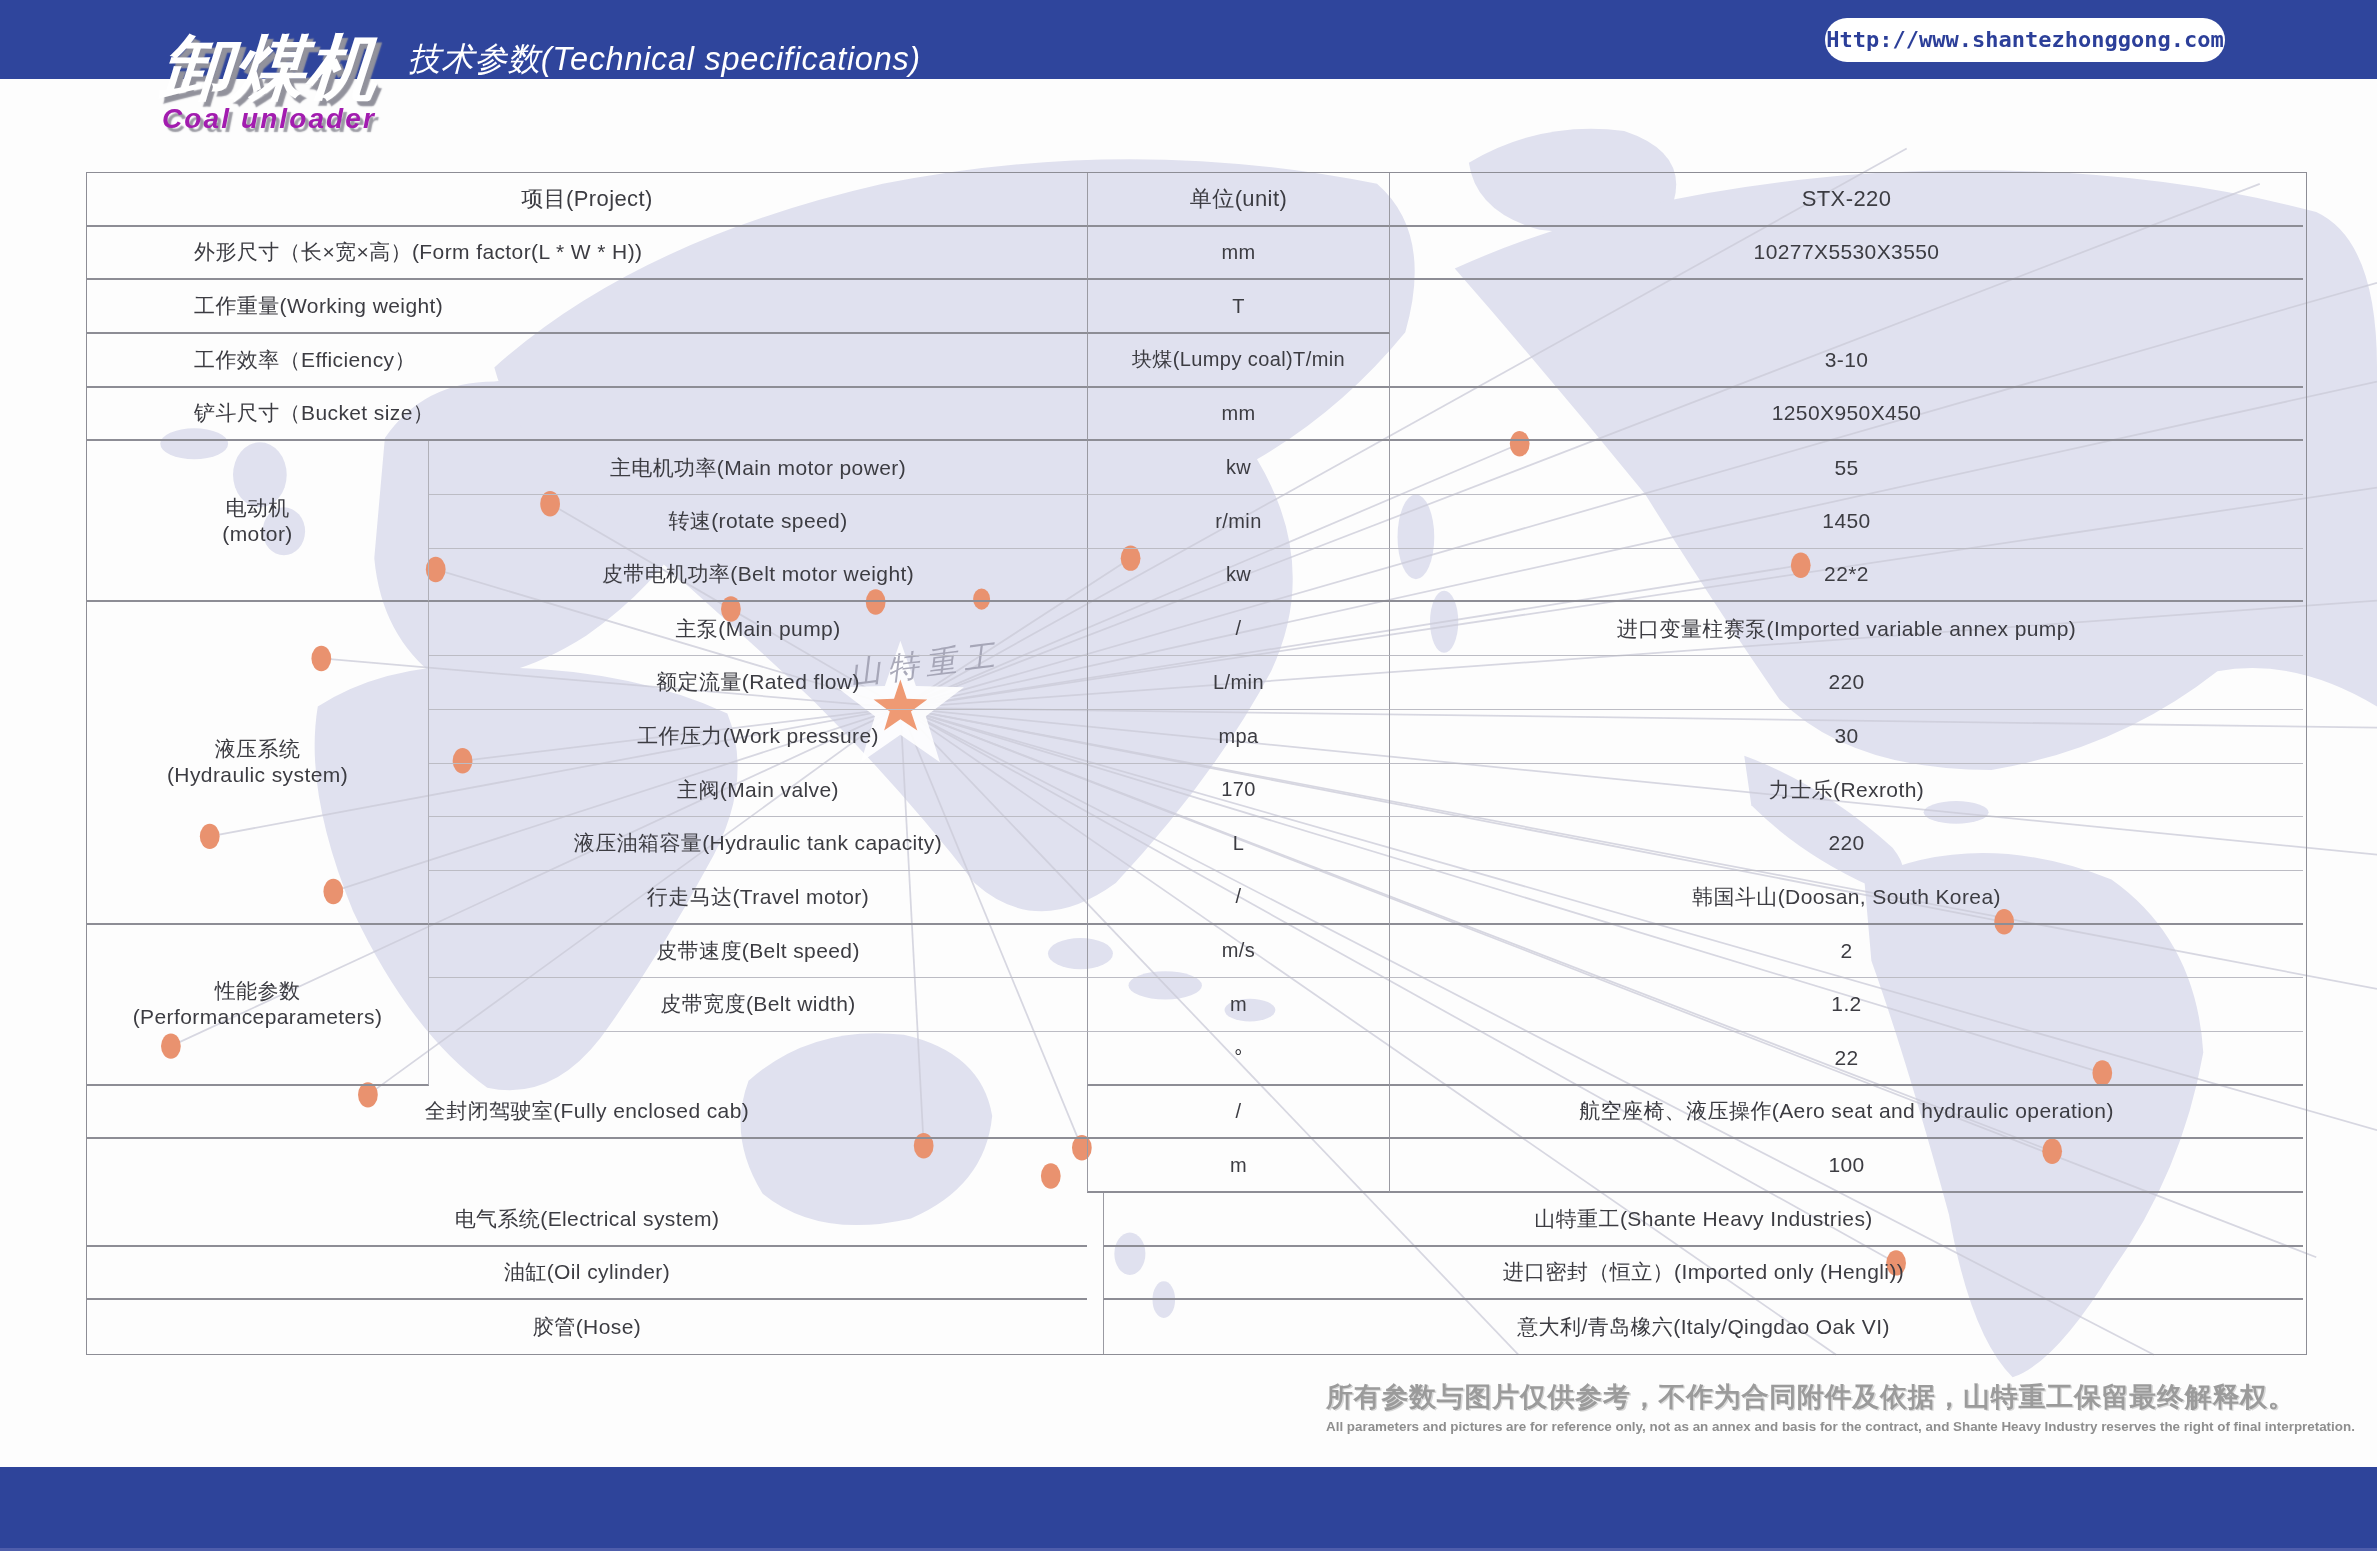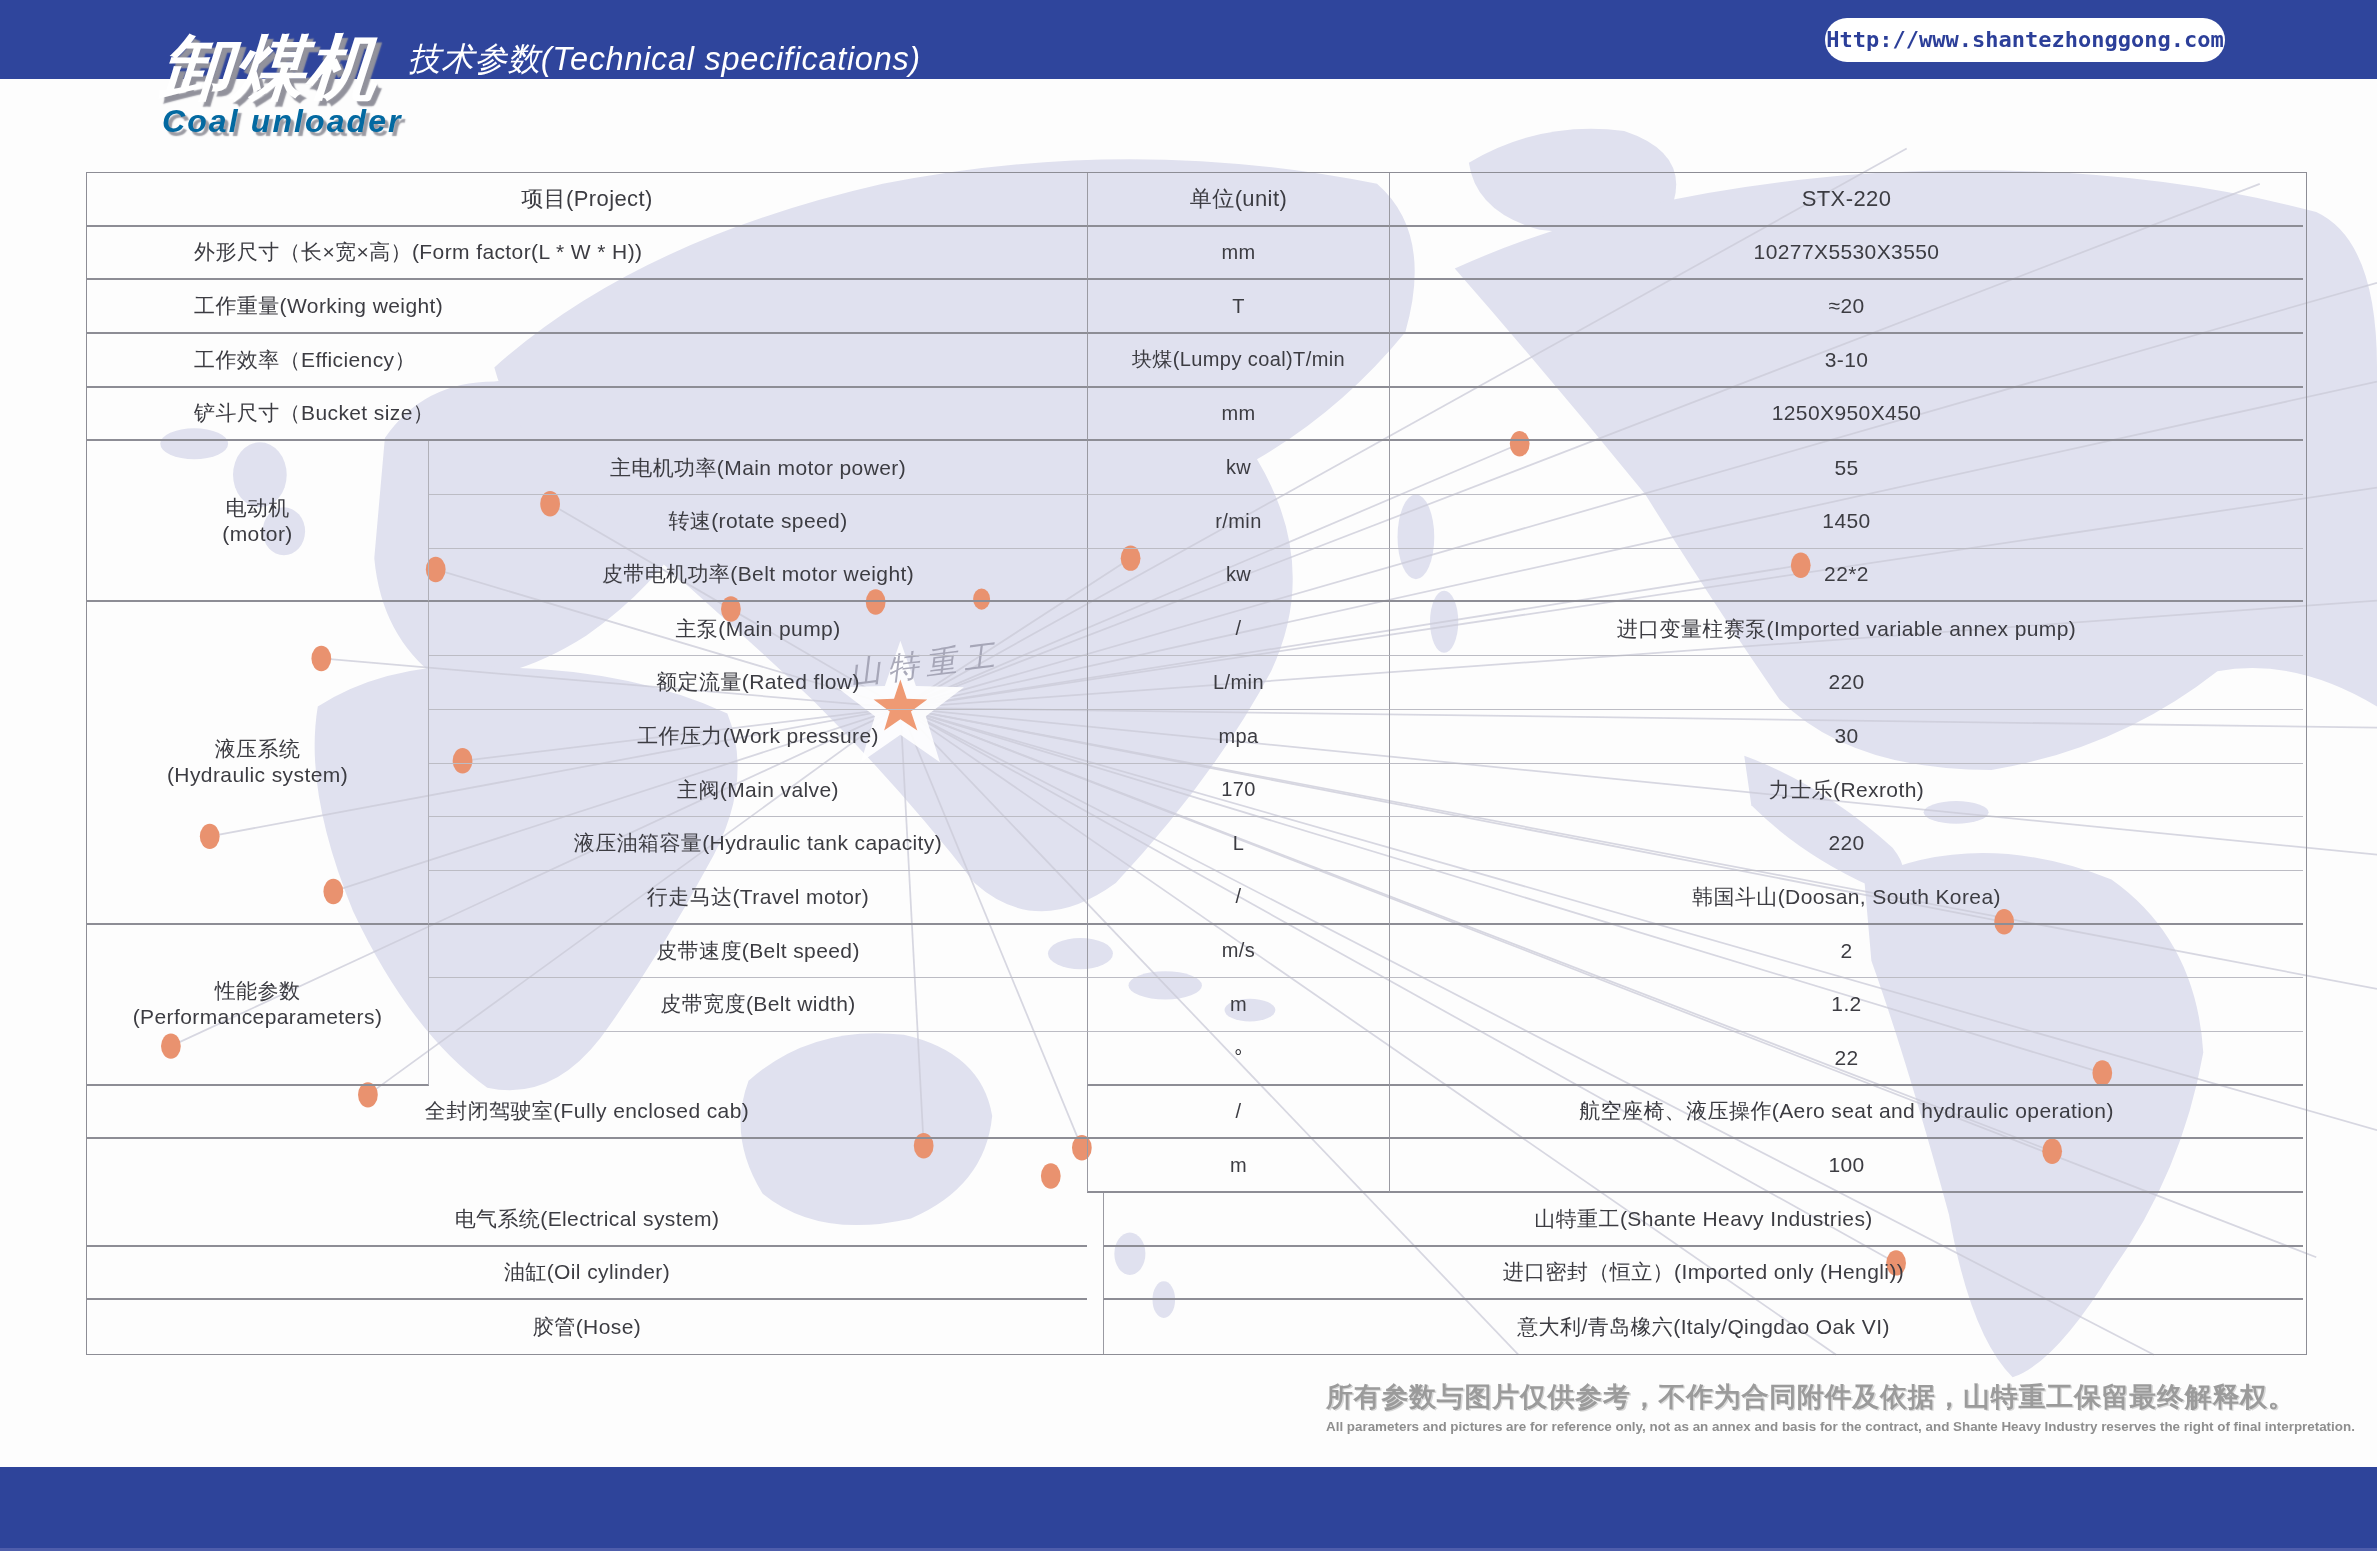--- a/index.html
+++ b/index.html
@@ -13,21 +13,21 @@
   .topbar{position:absolute;left:0;top:0;width:2377px;height:79px;background:#2f459c;z-index:3;}
   .logo-cn{
     position:absolute;left:161px;top:21px;z-index:4;
     font-size:71px;font-weight:900;font-style:italic;color:#ffffff;
     letter-spacing:1.4px;transform:skewX(-4deg);
     text-shadow:5px 5px 1.4px #92929c;
     white-space:nowrap;
   }
   .logo-en{
     position:absolute;left:162px;top:103px;z-index:4;
-    font-size:32px;font-weight:700;font-style:italic;color:#0369a1;
+    font-size:28px;font-weight:700;font-style:italic;color:#a21caf;
     letter-spacing:2.1px;
     text-shadow:3.5px 3.5px 1.4px #9a9aa2;
     white-space:nowrap;
   }
   .page-title{
     position:absolute;left:408px;top:38px;z-index:4;
     font-size:32.5px;font-weight:400;font-style:italic;color:#ffffff;
     letter-spacing:0.7px;white-space:nowrap;
   }
   .url-pill{
@@ -186,21 +186,20 @@
   <div class="cell hdr bb-thick" style="grid-row:1;grid-column:1/3">项目(Project)</div>
   <div class="cell hdr unitcell bb-thick" style="grid-row:1;grid-column:3">单位(unit)</div>
   <div class="cell hdr bb-thick" style="grid-row:1;grid-column:4">STX-220</div>
 
   <div class="cell indent bb-thick" style="grid-row:2;grid-column:1/3">外形尺寸（长×宽×高）(Form factor(L * W * H))</div>
   <div class="cell unitcell bb-thick" style="grid-row:2;grid-column:3">mm</div>
   <div class="cell bb-thick" style="grid-row:2;grid-column:4">10277X5530X3550</div>
 
   <div class="cell indent bb-thick" style="grid-row:3;grid-column:1/3">工作重量(Working weight)</div>
   <div class="cell unitcell bb-thick" style="grid-row:3;grid-column:3">T</div>
-  <div class="cell bb-thick" style="grid-row:3;grid-column:4">≈20</div>
 
   <div class="cell indent bb-thick" style="grid-row:4;grid-column:1/3">工作效率（Efficiency）</div>
   <div class="cell unitcell bb-thick" style="grid-row:4;grid-column:3">块煤(Lumpy coal)T/min</div>
   <div class="cell bb-thick" style="grid-row:4;grid-column:4">3-10</div>
 
   <div class="cell indent bb-thick" style="grid-row:5;grid-column:1/3">铲斗尺寸（Bucket size）</div>
   <div class="cell unitcell bb-thick" style="grid-row:5;grid-column:3">mm</div>
   <div class="cell bb-thick" style="grid-row:5;grid-column:4">1250X950X450</div>
 
   <div class="cell groupcell bb-thick" style="grid-row:6/9;grid-column:1">

